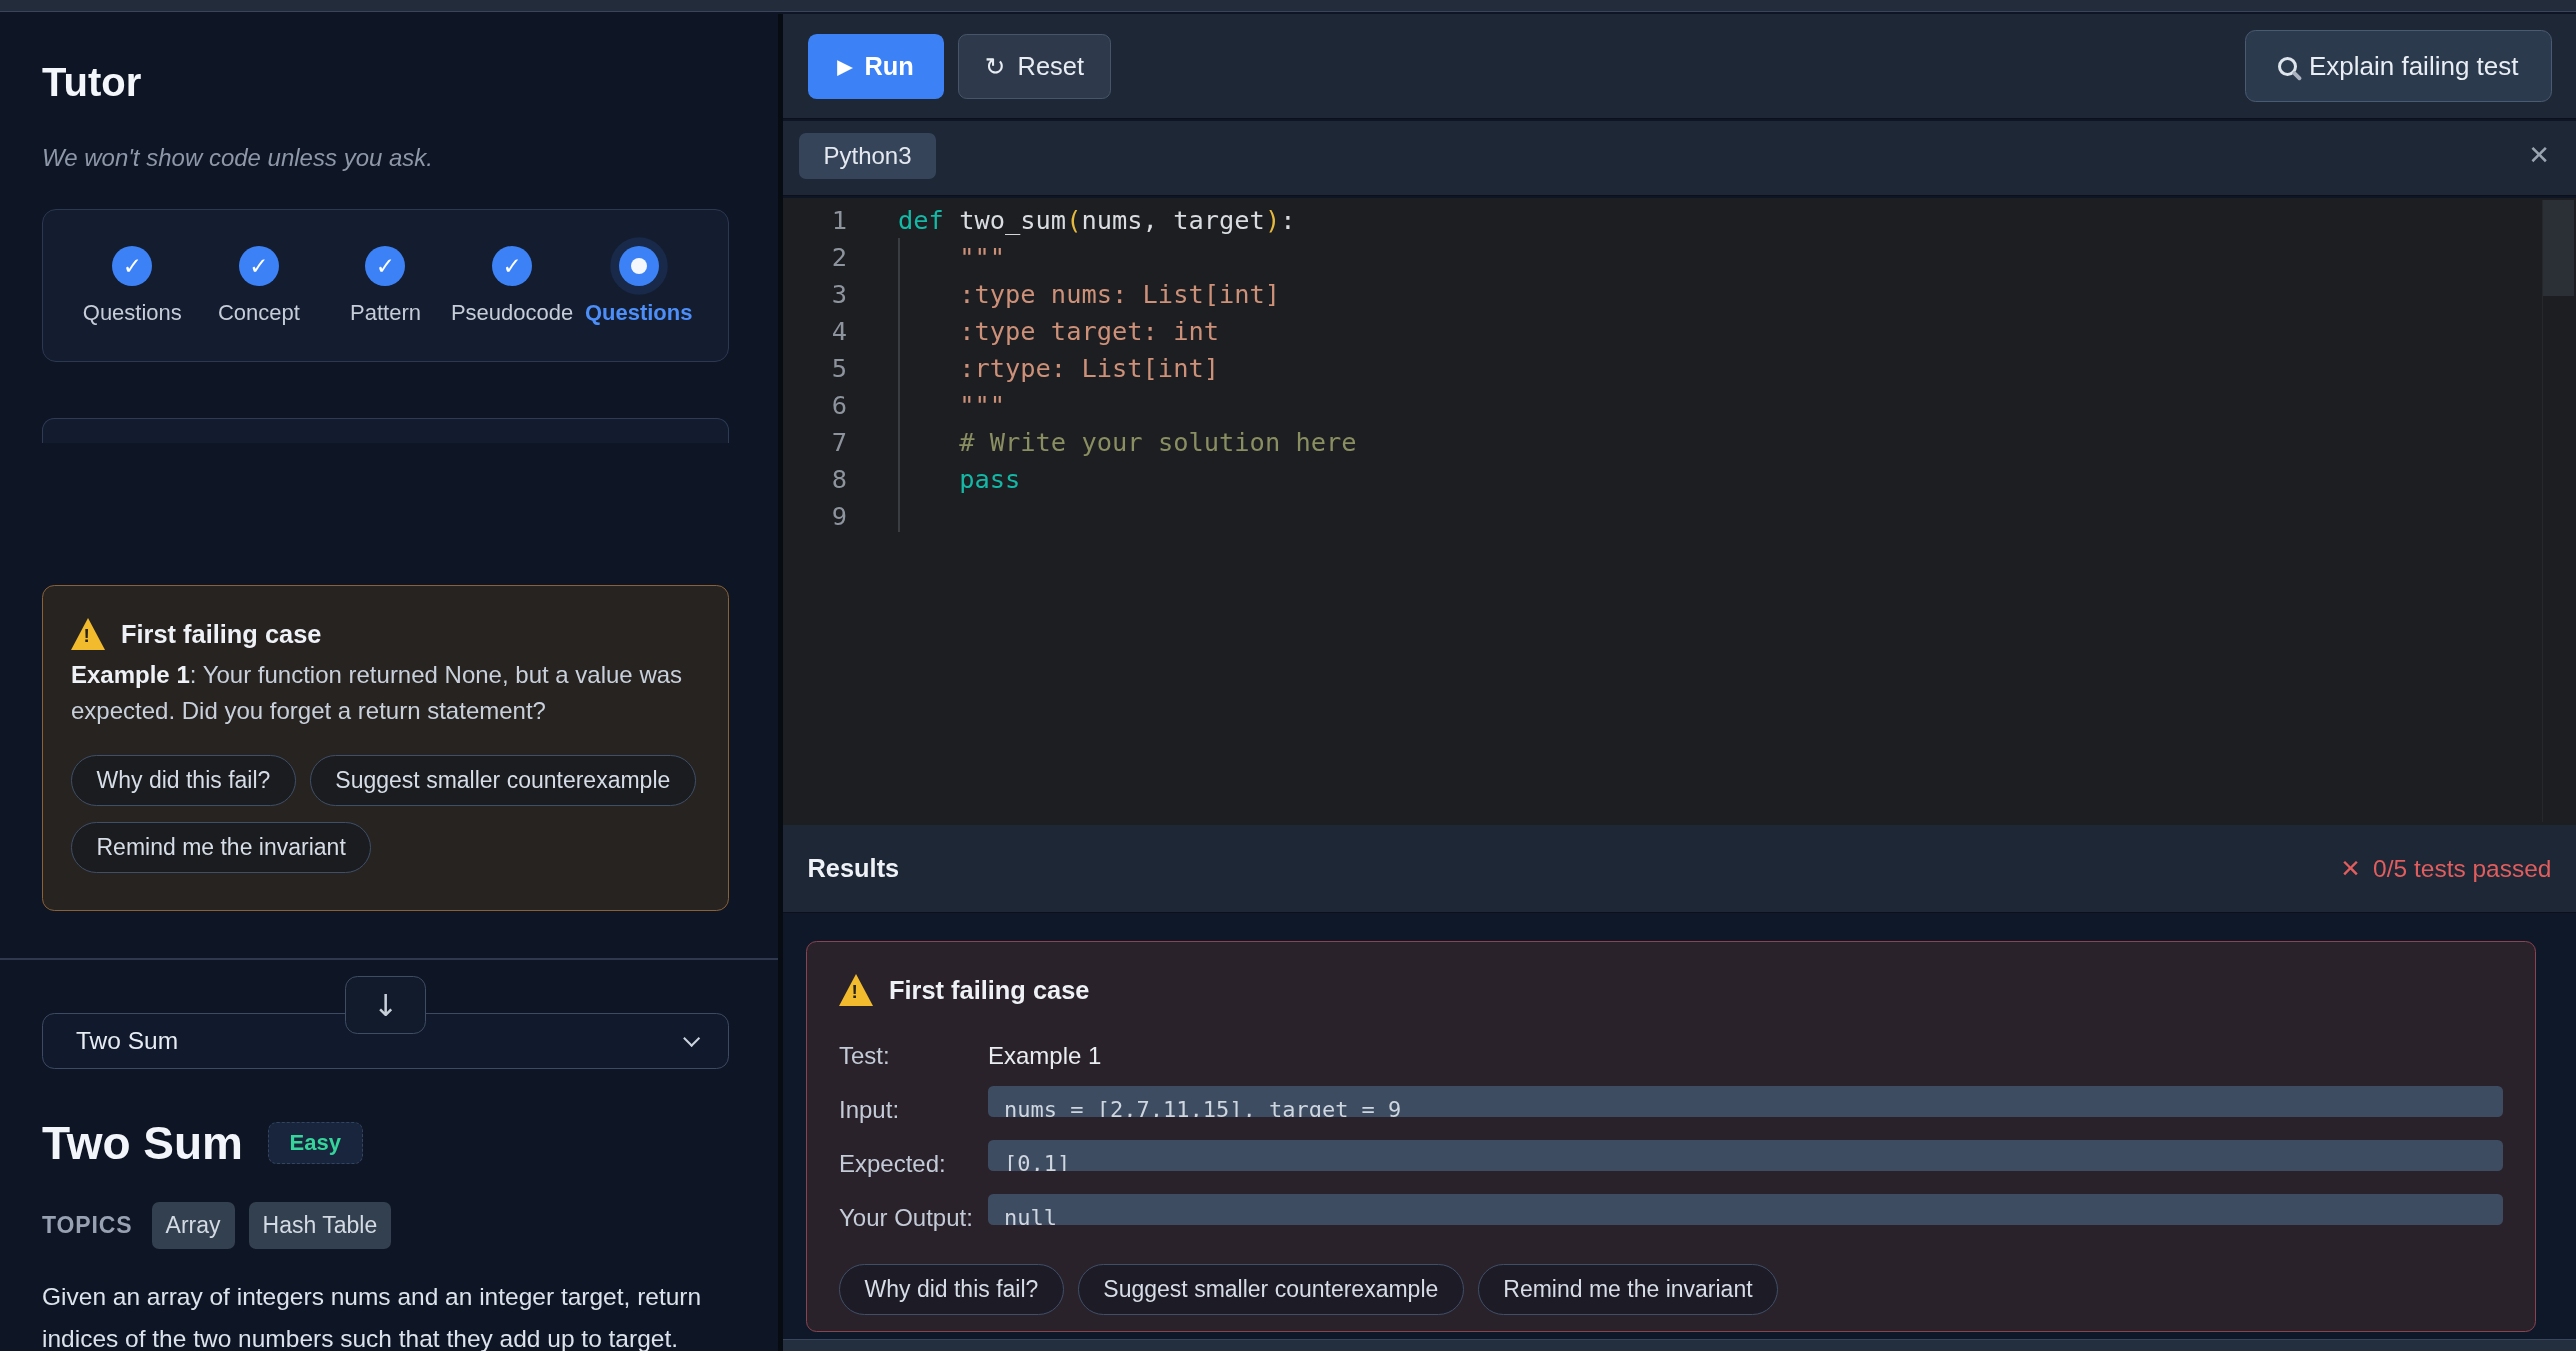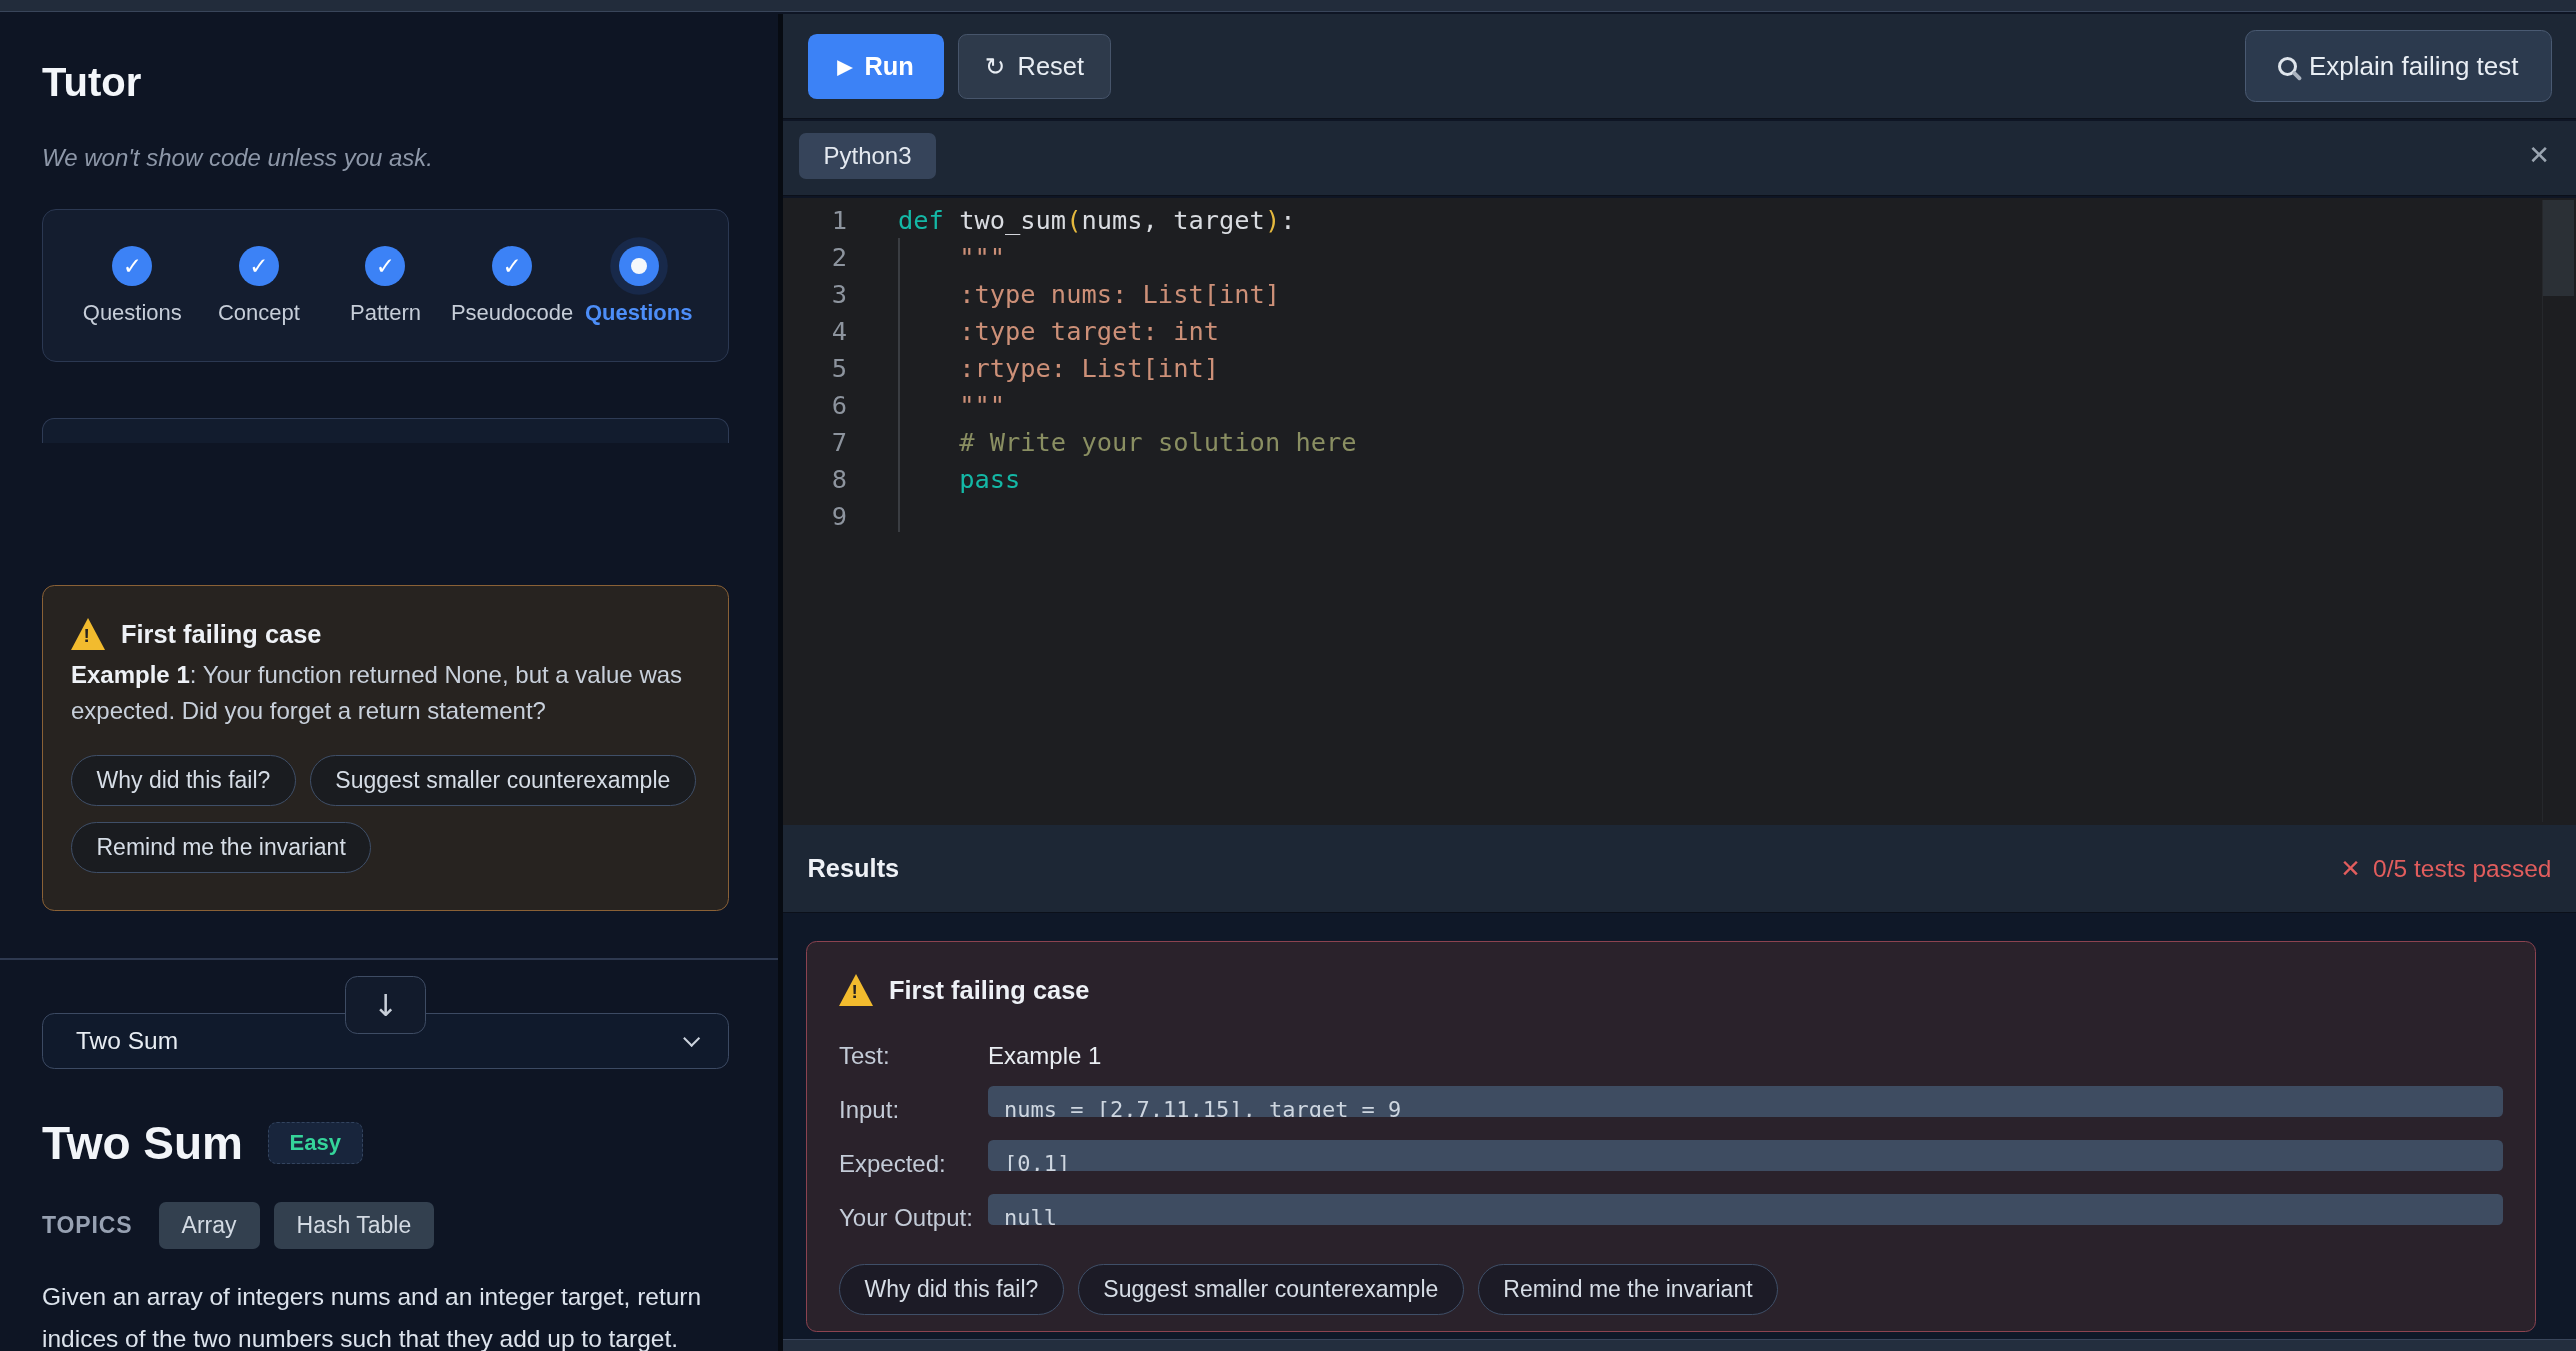--- a/index.html
+++ b/index.html
@@ -66,22 +66,22 @@
   .problem-select .val { font-size:24.5px; color:#e7ecf2; }
   .chev { margin-left:auto; width:12.3px; height:12.3px; border-right:2.6px solid #ccd3dd;
     border-bottom:2.6px solid #ccd3dd; transform:rotate(45deg) translateY(-3.5px); }
 
   .prob-head-row { position:absolute; left:42px; top:1102px; display:flex; align-items:center; gap:24.5px; }
   .prob-title { font-size:46px; font-weight:bold; color:#f2f5f9; }
   .diff-badge { background:#18253c; border:1.8px dashed #33445f; border-radius:8.8px; color:#35d49a;
     font-size:22px; font-weight:bold; padding:0 21px; height:42px; line-height:39px; }
 
   .topics-row { position:absolute; left:42px; top:1188px; display:flex; align-items:center; gap:14px; }
-  .topics-label { font-size:23px; font-weight:bold; color:#97a1b2; letter-spacing:0.9px; margin-right:12px; }
-  .topic-tag { background:#33404f; border-radius:7px; height:47px; line-height:47px; padding:0 23px;
+  .topics-label { font-size:23px; font-weight:bold; color:#97a1b2; letter-spacing:0.9px; margin-right:5px; }
+  .topic-tag { background:#33404f; border-radius:7px; height:47px; line-height:47px; padding:0 14px;
     font-size:23px; color:#d3dae3; cursor:pointer; }
 
   .prob-desc { position:absolute; left:42px; top:1262px; width:701px; font-size:24.5px;
     line-height:42px; color:#dce3ec; }
 
   
   .vdivider { position:absolute; left:778px; top:14px; width:5.3px; bottom:0; background:#070b12; }
 
   
   .rightpanel { position:absolute; left:783px; top:14px; right:0; bottom:0; }

